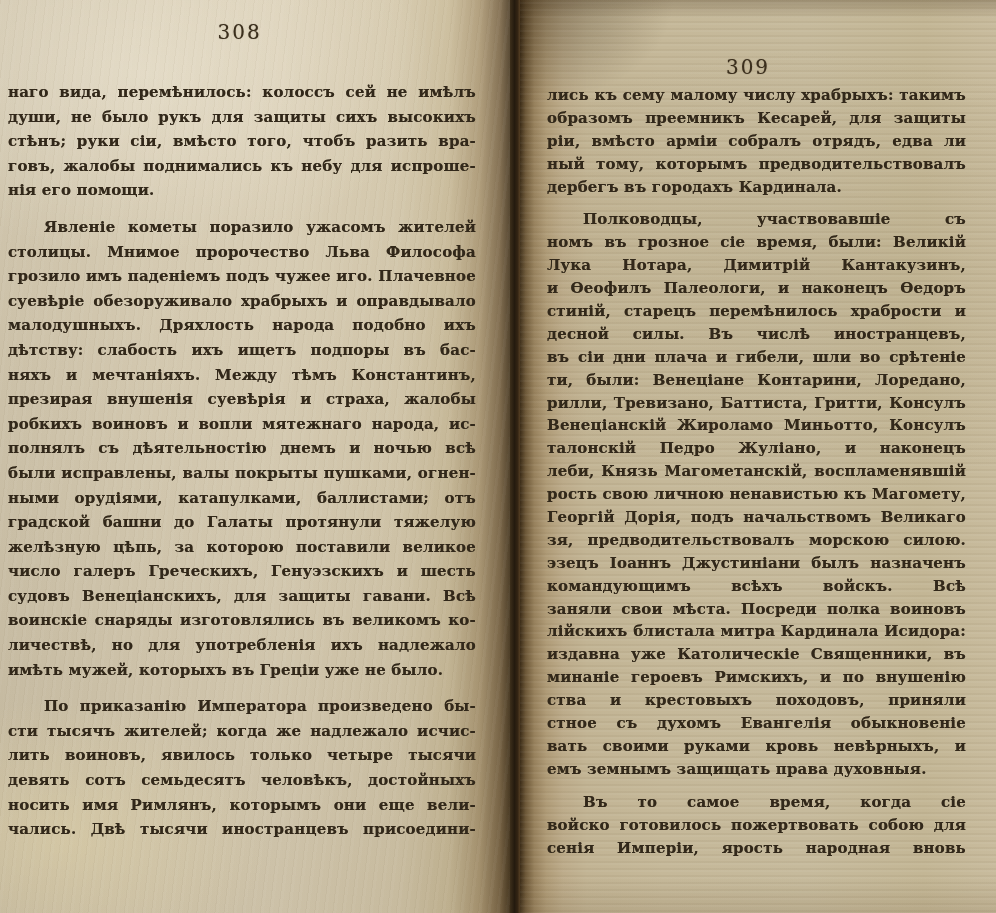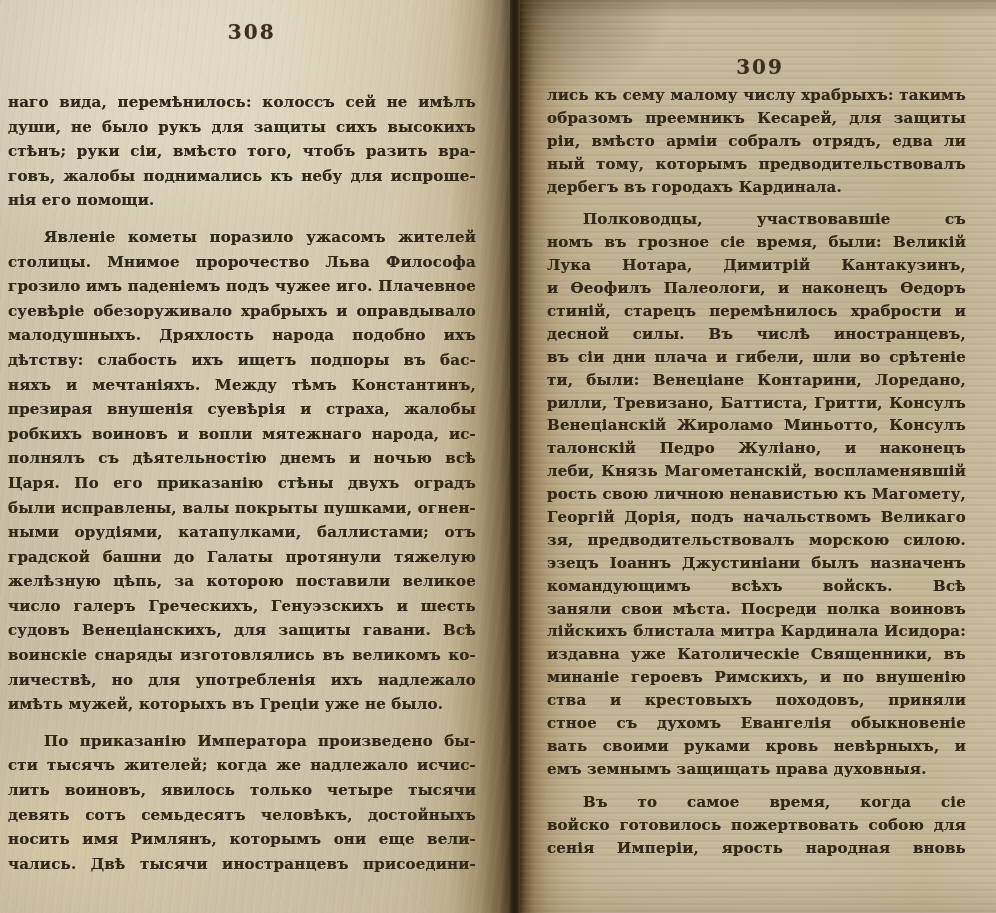--- a/index.html
+++ b/index.html
@@ -50,36 +50,36 @@
         #c3b695 85%, #c8bb9d 100%);
   }
   .page.right::before{ 
     content:"";position:absolute;inset:0;
     background:repeating-linear-gradient(to bottom,
       rgba(110,92,60,0.07) 0 2px, rgba(255,255,255,0.04) 2px 4px, transparent 4px 7px);
     pointer-events:none;
   }
   
   .page-number{
-    position:absolute;top:20px;left:12px;width:94%;
+    position:absolute;top:20px;left:0;width:94%;
     text-align:center;
-    font-size:20px;font-weight:bold;
+    font-size:20px;font-weight:normal;
     letter-spacing:2px;
     color:#3b2f1d;
     font-variant-numeric:oldstyle-nums;
     text-shadow:0 0 1px rgba(59,47,29,0.45);
   }
   .page.right .page-number{top:27px;width:100%;transform:translateX(-10px);margin-top:28px;}
   .text-block{
     position:absolute;
     font-size:15px;font-weight:bold;
     letter-spacing:0.2px;
     text-shadow:0 0 0.5px rgba(45,34,18,0.55);
   }
-  .page.left  .text-block{left:8px;right:34px;top:90px;}
+  .page.left  .text-block{left:8px;right:34px;top:80px;}
   .page.right .text-block{left:27px;right:30px;top:84px;}
   .para + .para{margin-top:var(--gap);}
   .line{
     line-height:var(--lh);height:var(--lh);
     overflow:hidden;
     text-align:justify;text-align-last:justify;
     hyphens:none;white-space:normal;
   }
   .line.first{text-indent:36px;}
   .line.end{text-align-last:left;}
@@ -102,21 +102,20 @@
           <div class="line first">Явленіе кометы поразило ужасомъ жителей</div>
           <div class="line">столицы. Мнимое пророчество Льва Философа</div>
           <div class="line">грозило имъ паденіемъ подъ чужее иго. Плачевное</div>
           <div class="line">суевѣріе обезоруживало храбрыхъ и оправдывало</div>
           <div class="line">малодушныхъ. Дряхлость народа подобно ихъ</div>
           <div class="line">дѣтству: слабость ихъ ищетъ подпоры въ бас-</div>
           <div class="line">няхъ и мечтаніяхъ. Между тѣмъ Константинъ,</div>
           <div class="line">презирая внушенія суевѣрія и страха, жалобы</div>
           <div class="line">робкихъ воиновъ и вопли мятежнаго народа, ис-</div>
           <div class="line">полнялъ съ дѣятельностію днемъ и ночью всѣ</div>
-          <div class="line">Царя. По его приказанію стѣны двухъ оградъ</div>
           <div class="line">были исправлены, валы покрыты пушками, огнен-</div>
           <div class="line">ными орудіями, катапулками, баллистами; отъ</div>
           <div class="line">градской башни до Галаты протянули тяжелую</div>
           <div class="line">желѣзную цѣпь, за которою поставили великое</div>
           <div class="line">число галеръ Греческихъ, Генуэзскихъ и шесть</div>
           <div class="line">судовъ Венеціанскихъ, для защиты гавани. Всѣ</div>
           <div class="line">воинскіе снаряды изготовлялись въ великомъ ко-</div>
           <div class="line">личествѣ, но для употребленія ихъ надлежало</div>
           <div class="line end">имѣть мужей, которыхъ въ Греціи уже не было.</div>
         </div>

